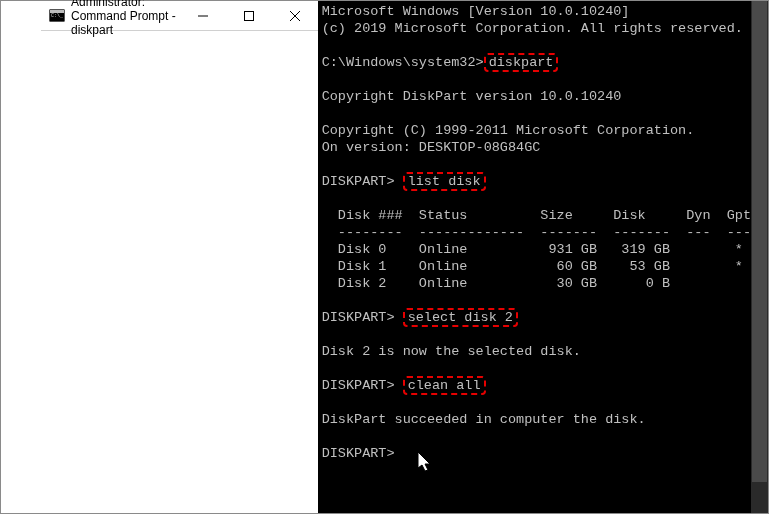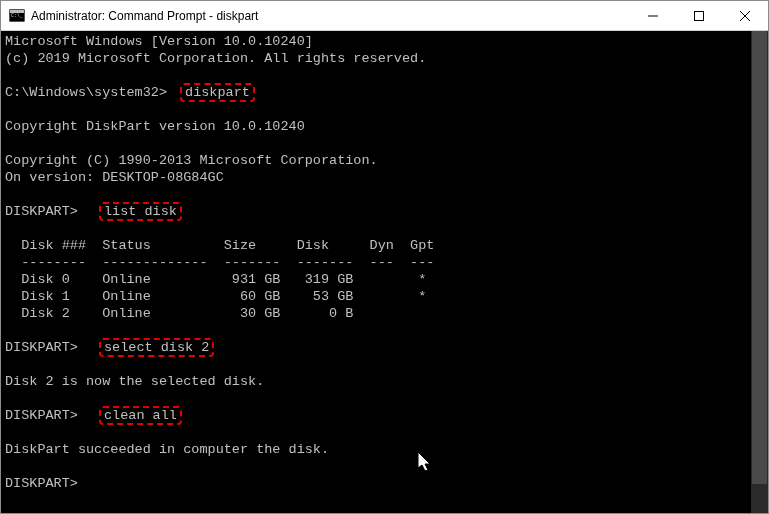--- a/index.html
+++ b/index.html
@@ -10,21 +10,21 @@
     height: 514px;
     overflow: hidden;
     position: relative;
   }
   .window {
     width: 769px;
     height: 514px;
     background: white;
     border: 1px solid #8a8a8a;
     display: flex;
-    flex-direction: column;
+    padding-left: 40px;
   }
   .titlebar {
     height: 30px;
     background: #ffffff;
     display: flex;
     align-items: center;
     border-bottom: 1px solid #d0d0d0;
   }
   .titlebar-icon {
     width: 16px;
@@ -80,21 +80,21 @@
     line-height: 17px;
     padding: 2px 0 0 4px;
     white-space: pre;
     overflow: hidden;
   }
   .highlight {
     display: inline-block;
     border: 2px dashed #e60000;
     border-radius: 4px;
     padding: 0 3px;
-    margin: -2px 13px;
+    margin: -2px 0;
     line-height: 15px;
   }
   .scrollbar {
     width: 17px;
     background: #000;
     position: relative;
   }
   .scrollbar-track {
     position: absolute;
     top: 0;
@@ -147,21 +147,21 @@
   </div>
 
   <div class="terminal-wrap">
     <div class="terminal"><span>Microsoft Windows [Version 10.0.10240]</span>
 <span>(c) 2019 Microsoft Corporation. All rights reserved.</span>
 <span></span>
 <span>C:\Windows\system32&gt;</span><span class="highlight">diskpart</span>
 <span></span>
 <span>Copyright DiskPart version 10.0.10240</span>
 <span></span>
-<span>Copyright (C) 1990-2013 Microsoft Corporation.</span>
+<span>Copyright (C) 1999-2011 Microsoft Corporation.</span>
 <span>On version: DESKTOP-08G84GC</span>
 <span></span>
 <span>DISKPART&gt; </span><span class="highlight">list disk</span>
 <span></span>
 <span>  Disk ###  Status         Size     Disk     Dyn  Gpt</span>
 <span>  --------  -------------  -------  -------  ---  ---</span>
 <span>  Disk 0    Online          931 GB   319 GB        *</span>
 <span>  Disk 1    Online           60 GB    53 GB        *</span>
 <span>  Disk 2    Online           30 GB      0 B</span>
 <span></span>

